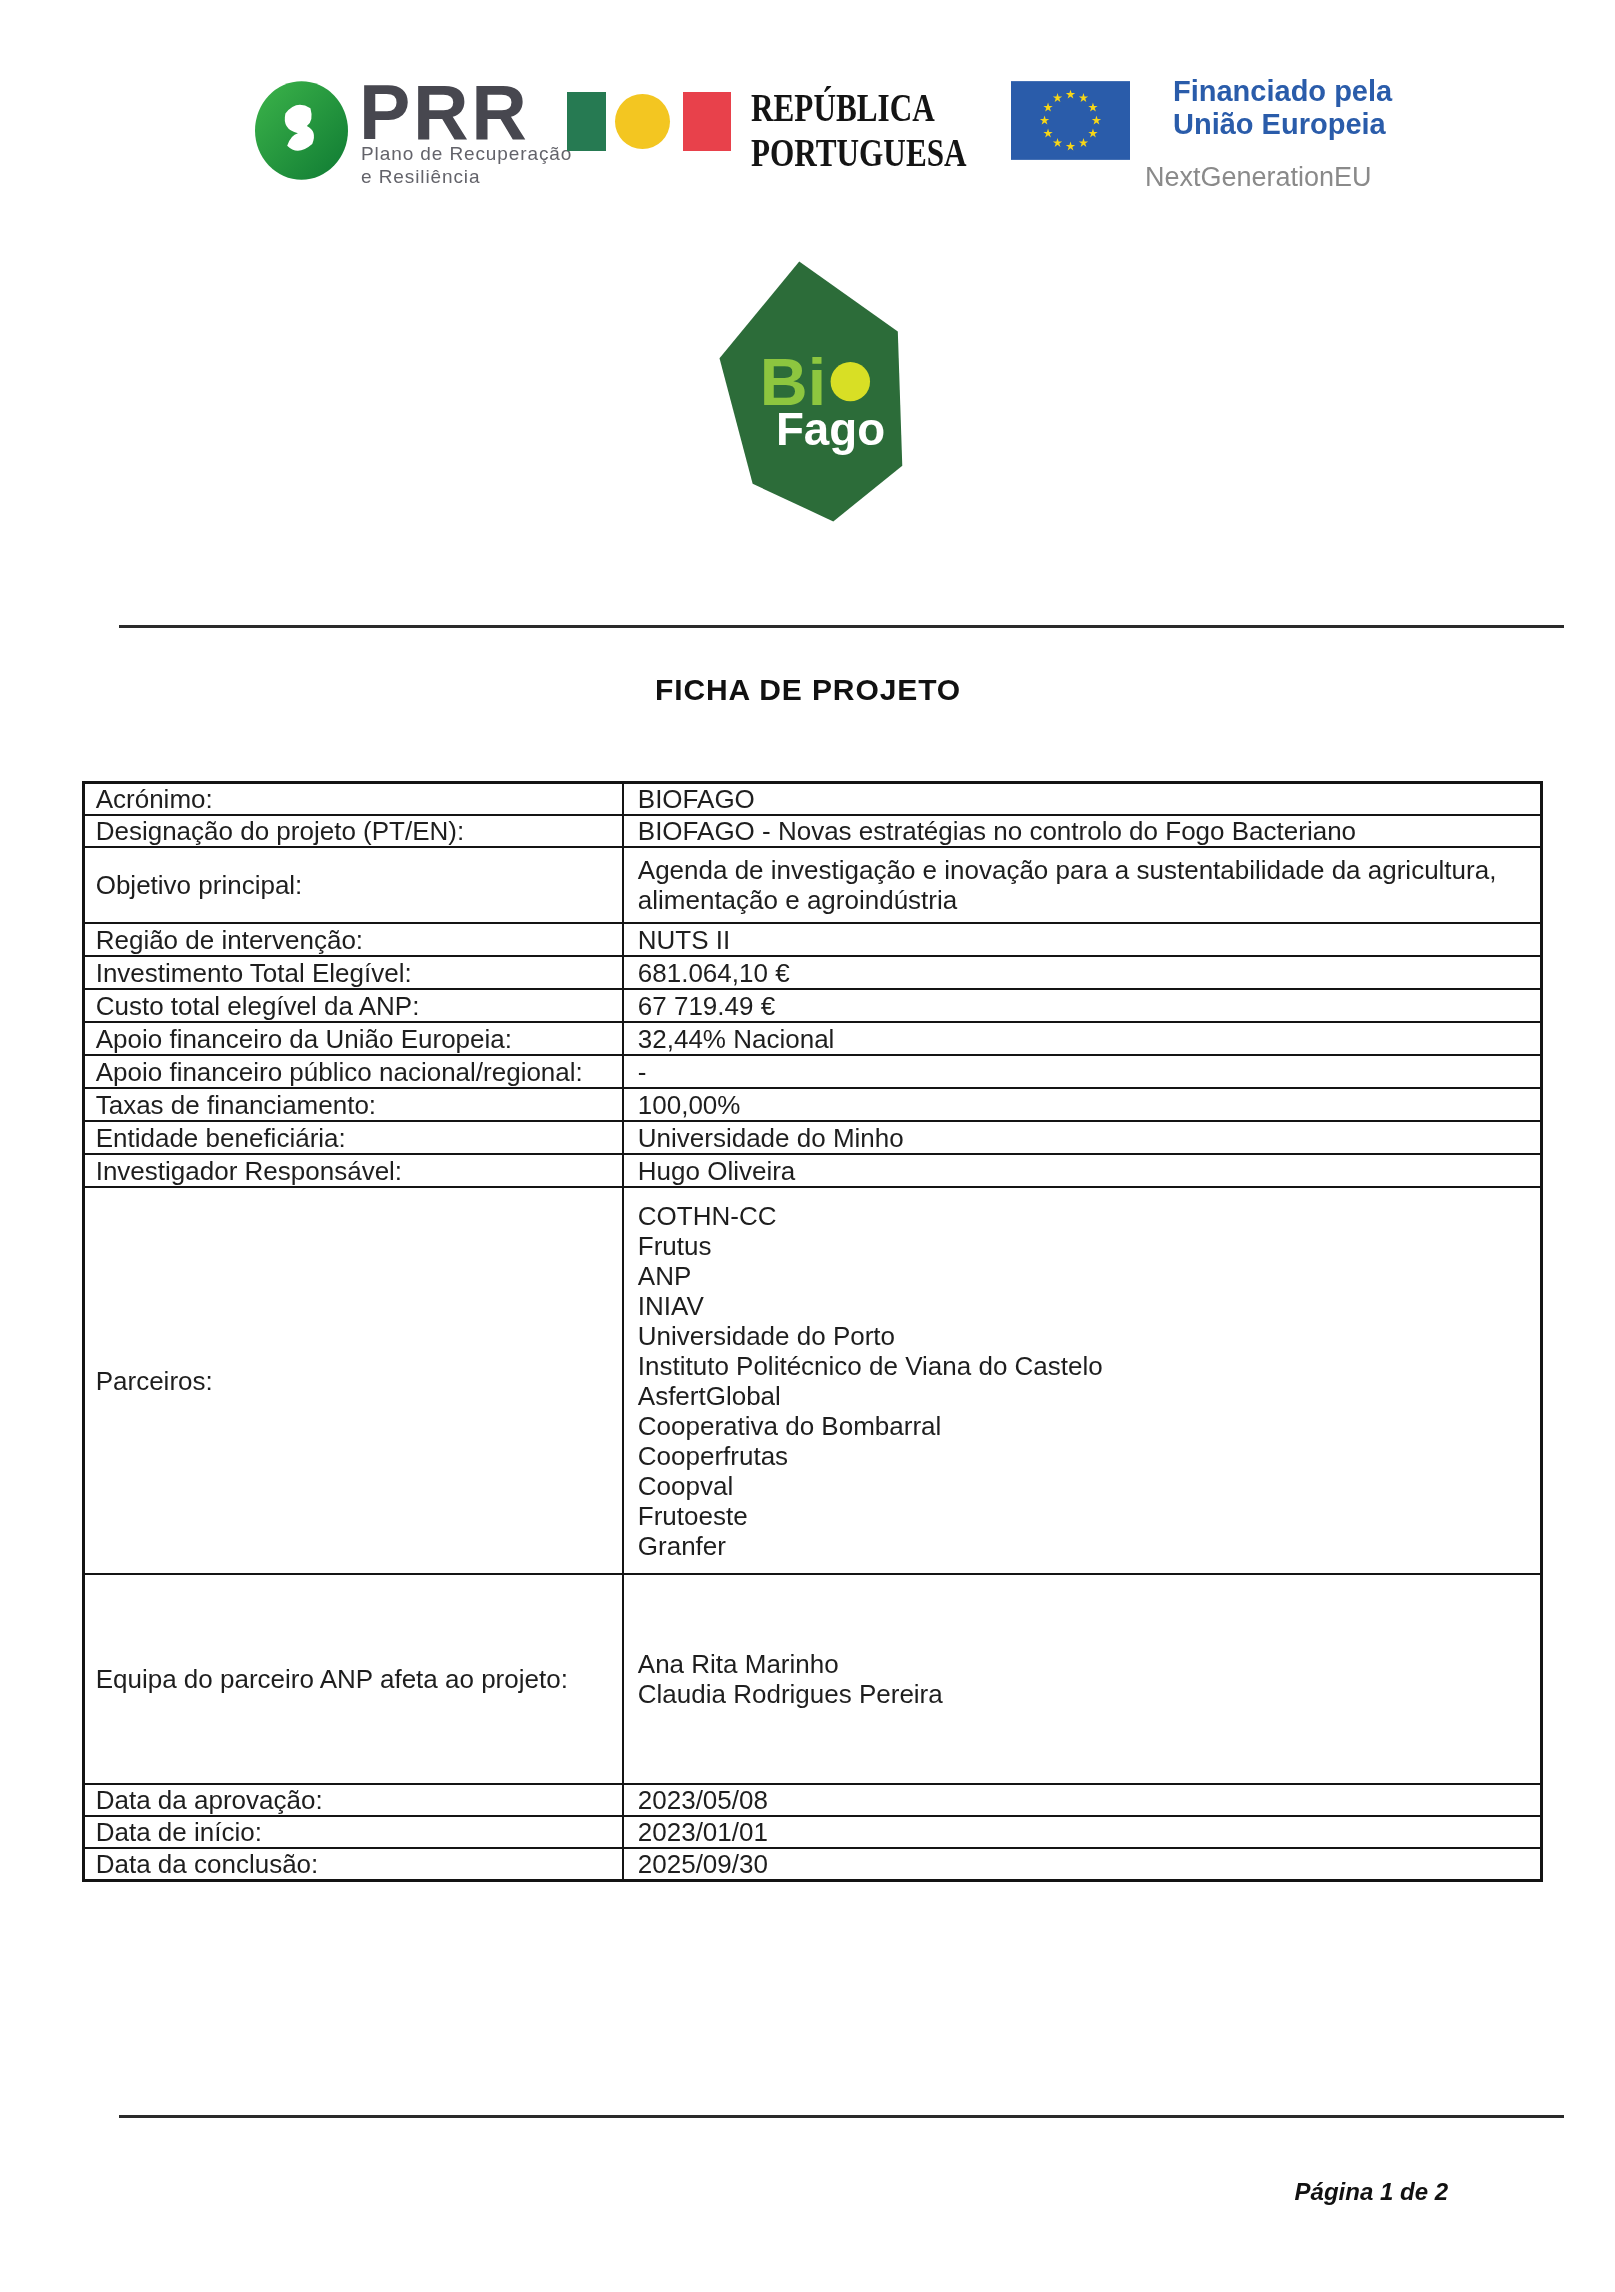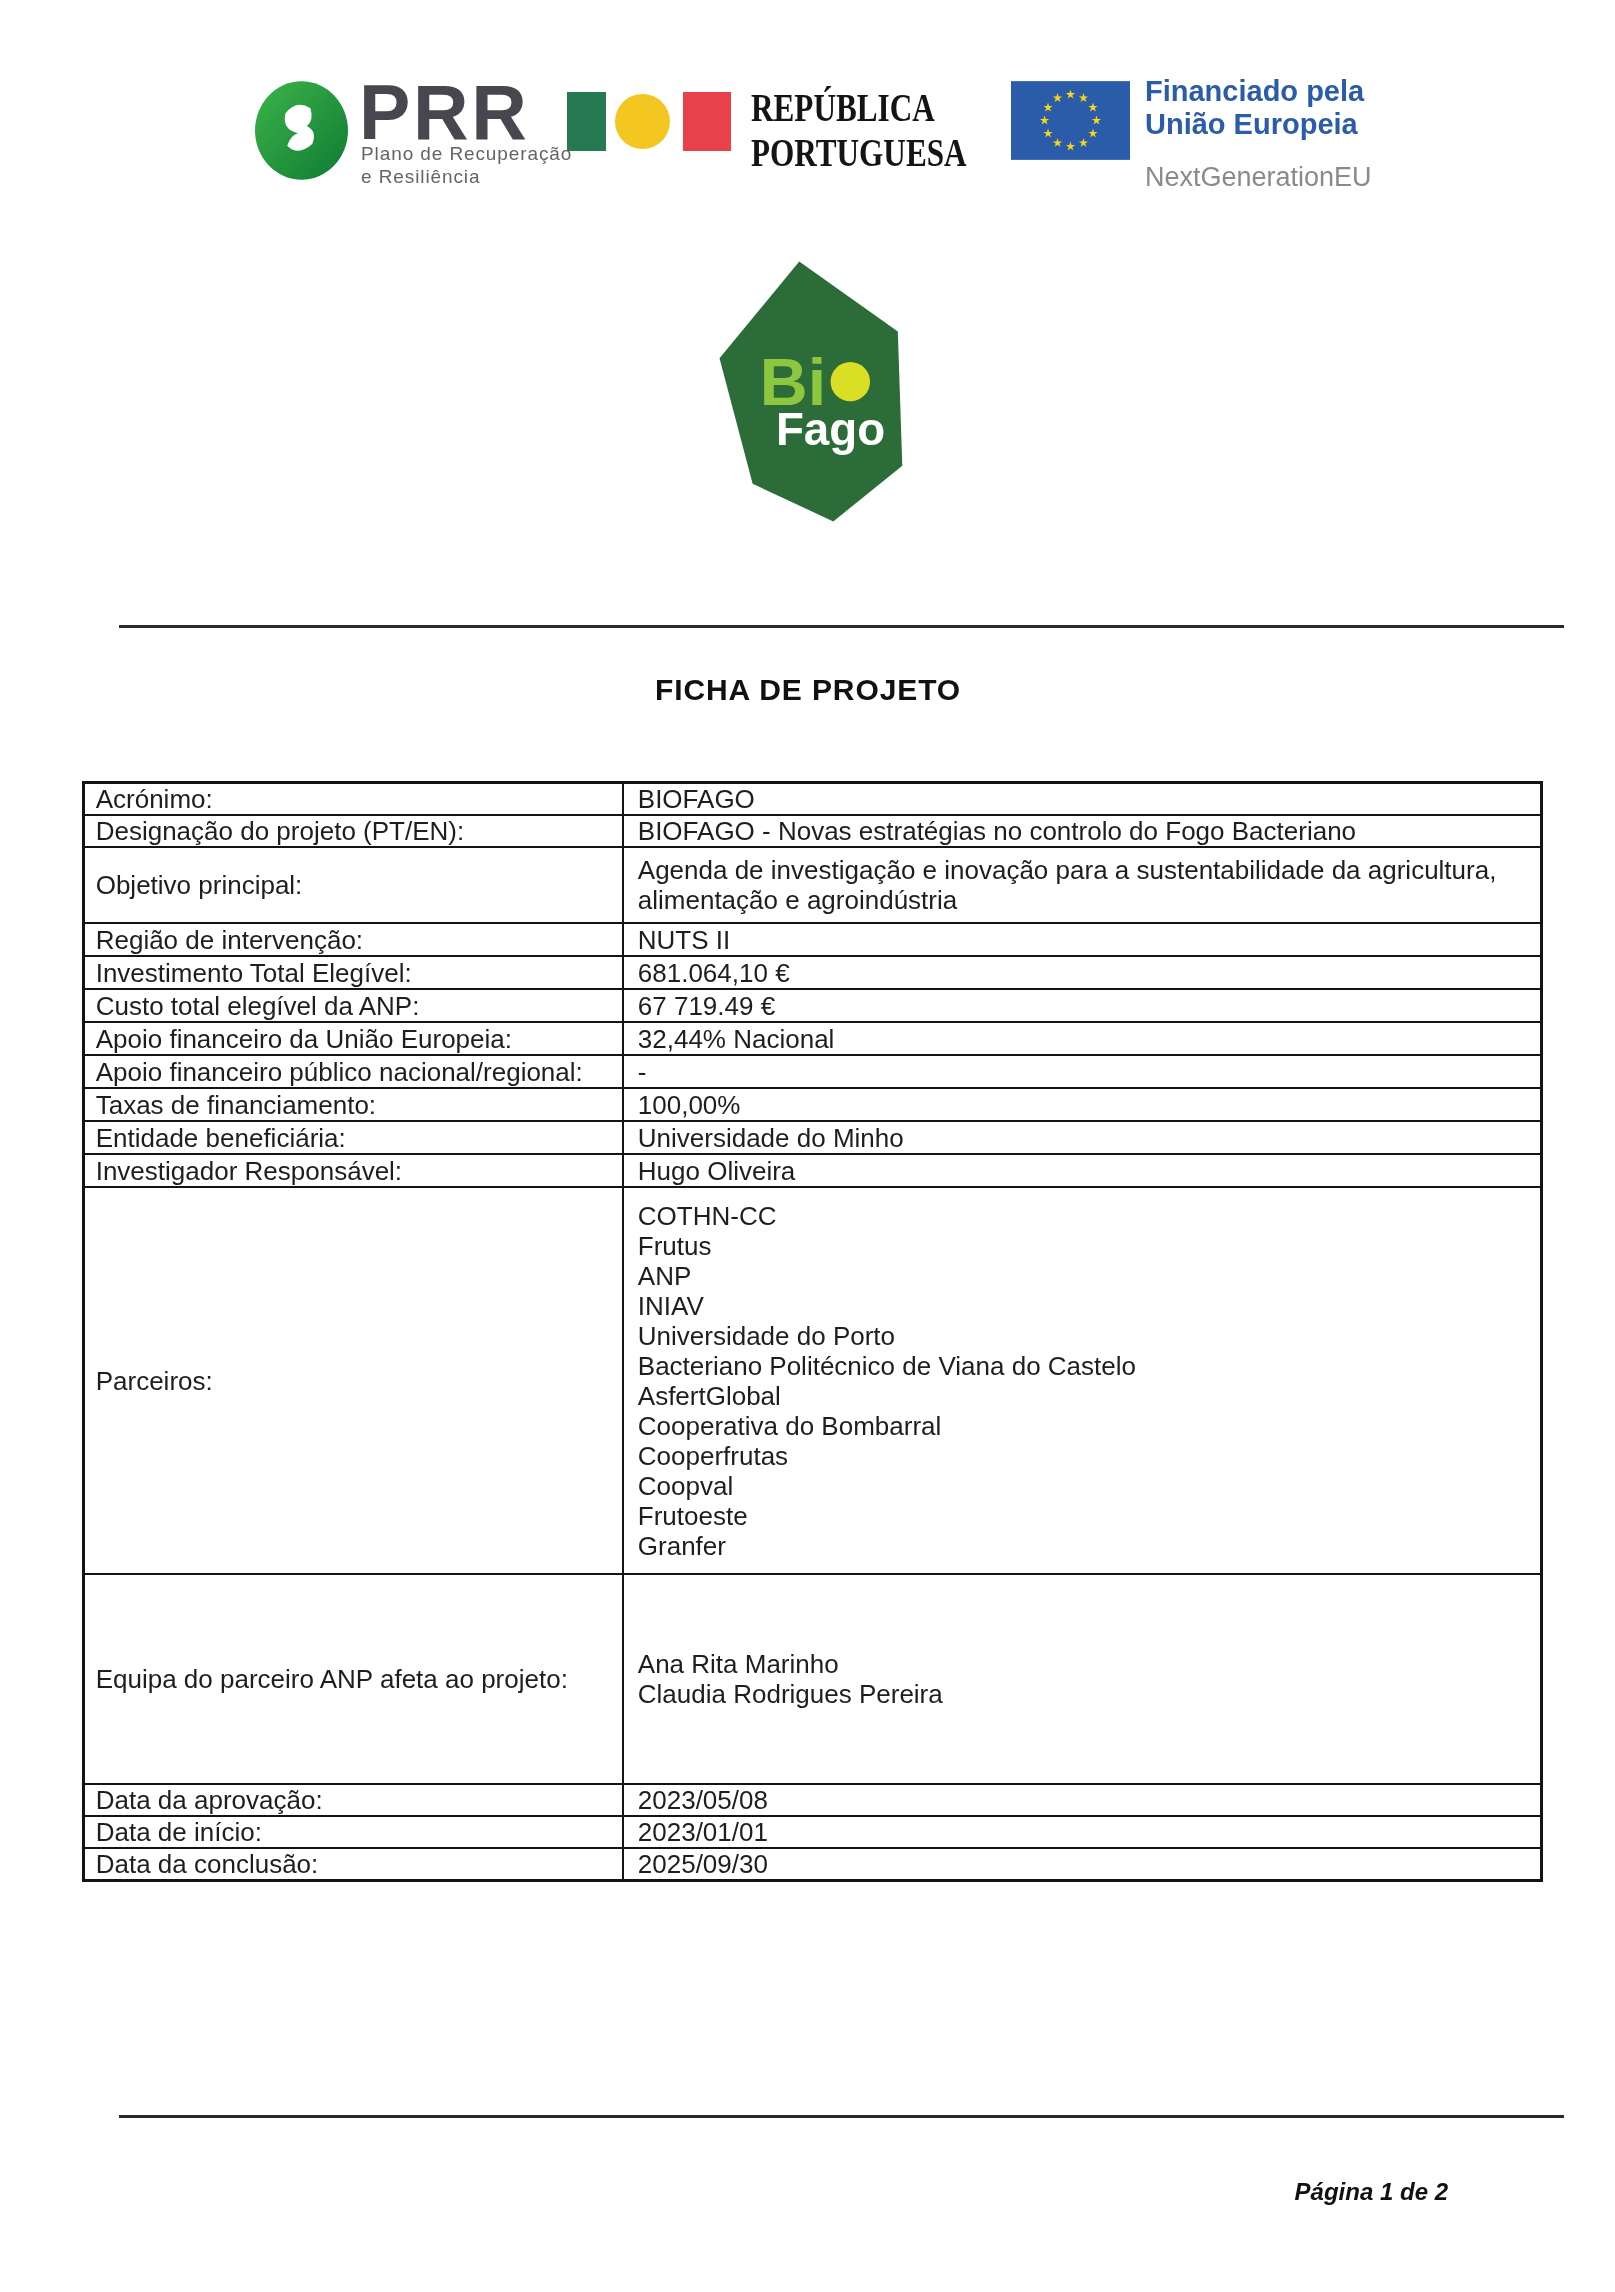--- a/index.html
+++ b/index.html
@@ -30,21 +30,21 @@
   .rp-text{
     position:absolute;left:751px;top:85px;
     font-family:"Liberation Serif", serif;font-weight:700;
     font-size:39px;line-height:45px;color:#141414;
     transform:scaleX(0.80);transform-origin:left top;letter-spacing:0px;
     white-space:pre-line;
   }
   
   .eu-flag{position:absolute;left:1011px;top:81px;width:119px;height:79px;}
   .eu-text{position:absolute;left:1145px;top:75px;}
-  .eu-line-blue{font-size:29px;font-weight:700;line-height:33px;color:#2a5caa;}
+  .eu-line-blue{font-size:29px;font-weight:700;line-height:33px;color:#2a5caa;margin-left:28px;}
   .eu-line-gray{font-size:27px;font-weight:400;line-height:30px;color:#8a8a8a;margin-top:21px;}
   
   .biofago{position:absolute;left:715px;top:258px;width:190px;height:267px;}
   
   .rule{position:absolute;left:119px;width:1445px;height:2.7px;background:#2a2a2a;}
   .rule-top{top:625px;}
   .rule-bottom{top:2115px;}
   .doc-title{
     position:absolute;left:0;top:673px;width:100%;
     text-align:center;font-size:30px;font-weight:700;letter-spacing:0.9px;color:#111;
@@ -191,21 +191,21 @@
         <td class="lbl">Investigador Responsável:</td>
         <td class="val">Hugo Oliveira</td>
       </tr>
       <tr class="h432">
         <td class="lbl">Parceiros:</td>
         <td class="val top lh36">COTHN-CC
 Frutus
 ANP
 INIAV
 Universidade do Porto
-Bacteriano Politécnico de Viana do Castelo
+Instituto Politécnico de Viana do Castelo
 AsfertGlobal
 Cooperativa do Bombarral
 Cooperfrutas
 Coopval
 Frutoeste
 Granfer</td>
       </tr>
       <tr class="h215">
         <td class="lbl">Equipa do parceiro ANP afeta ao projeto:</td>
         <td class="val top2 lh39">Ana Rita Marinho

